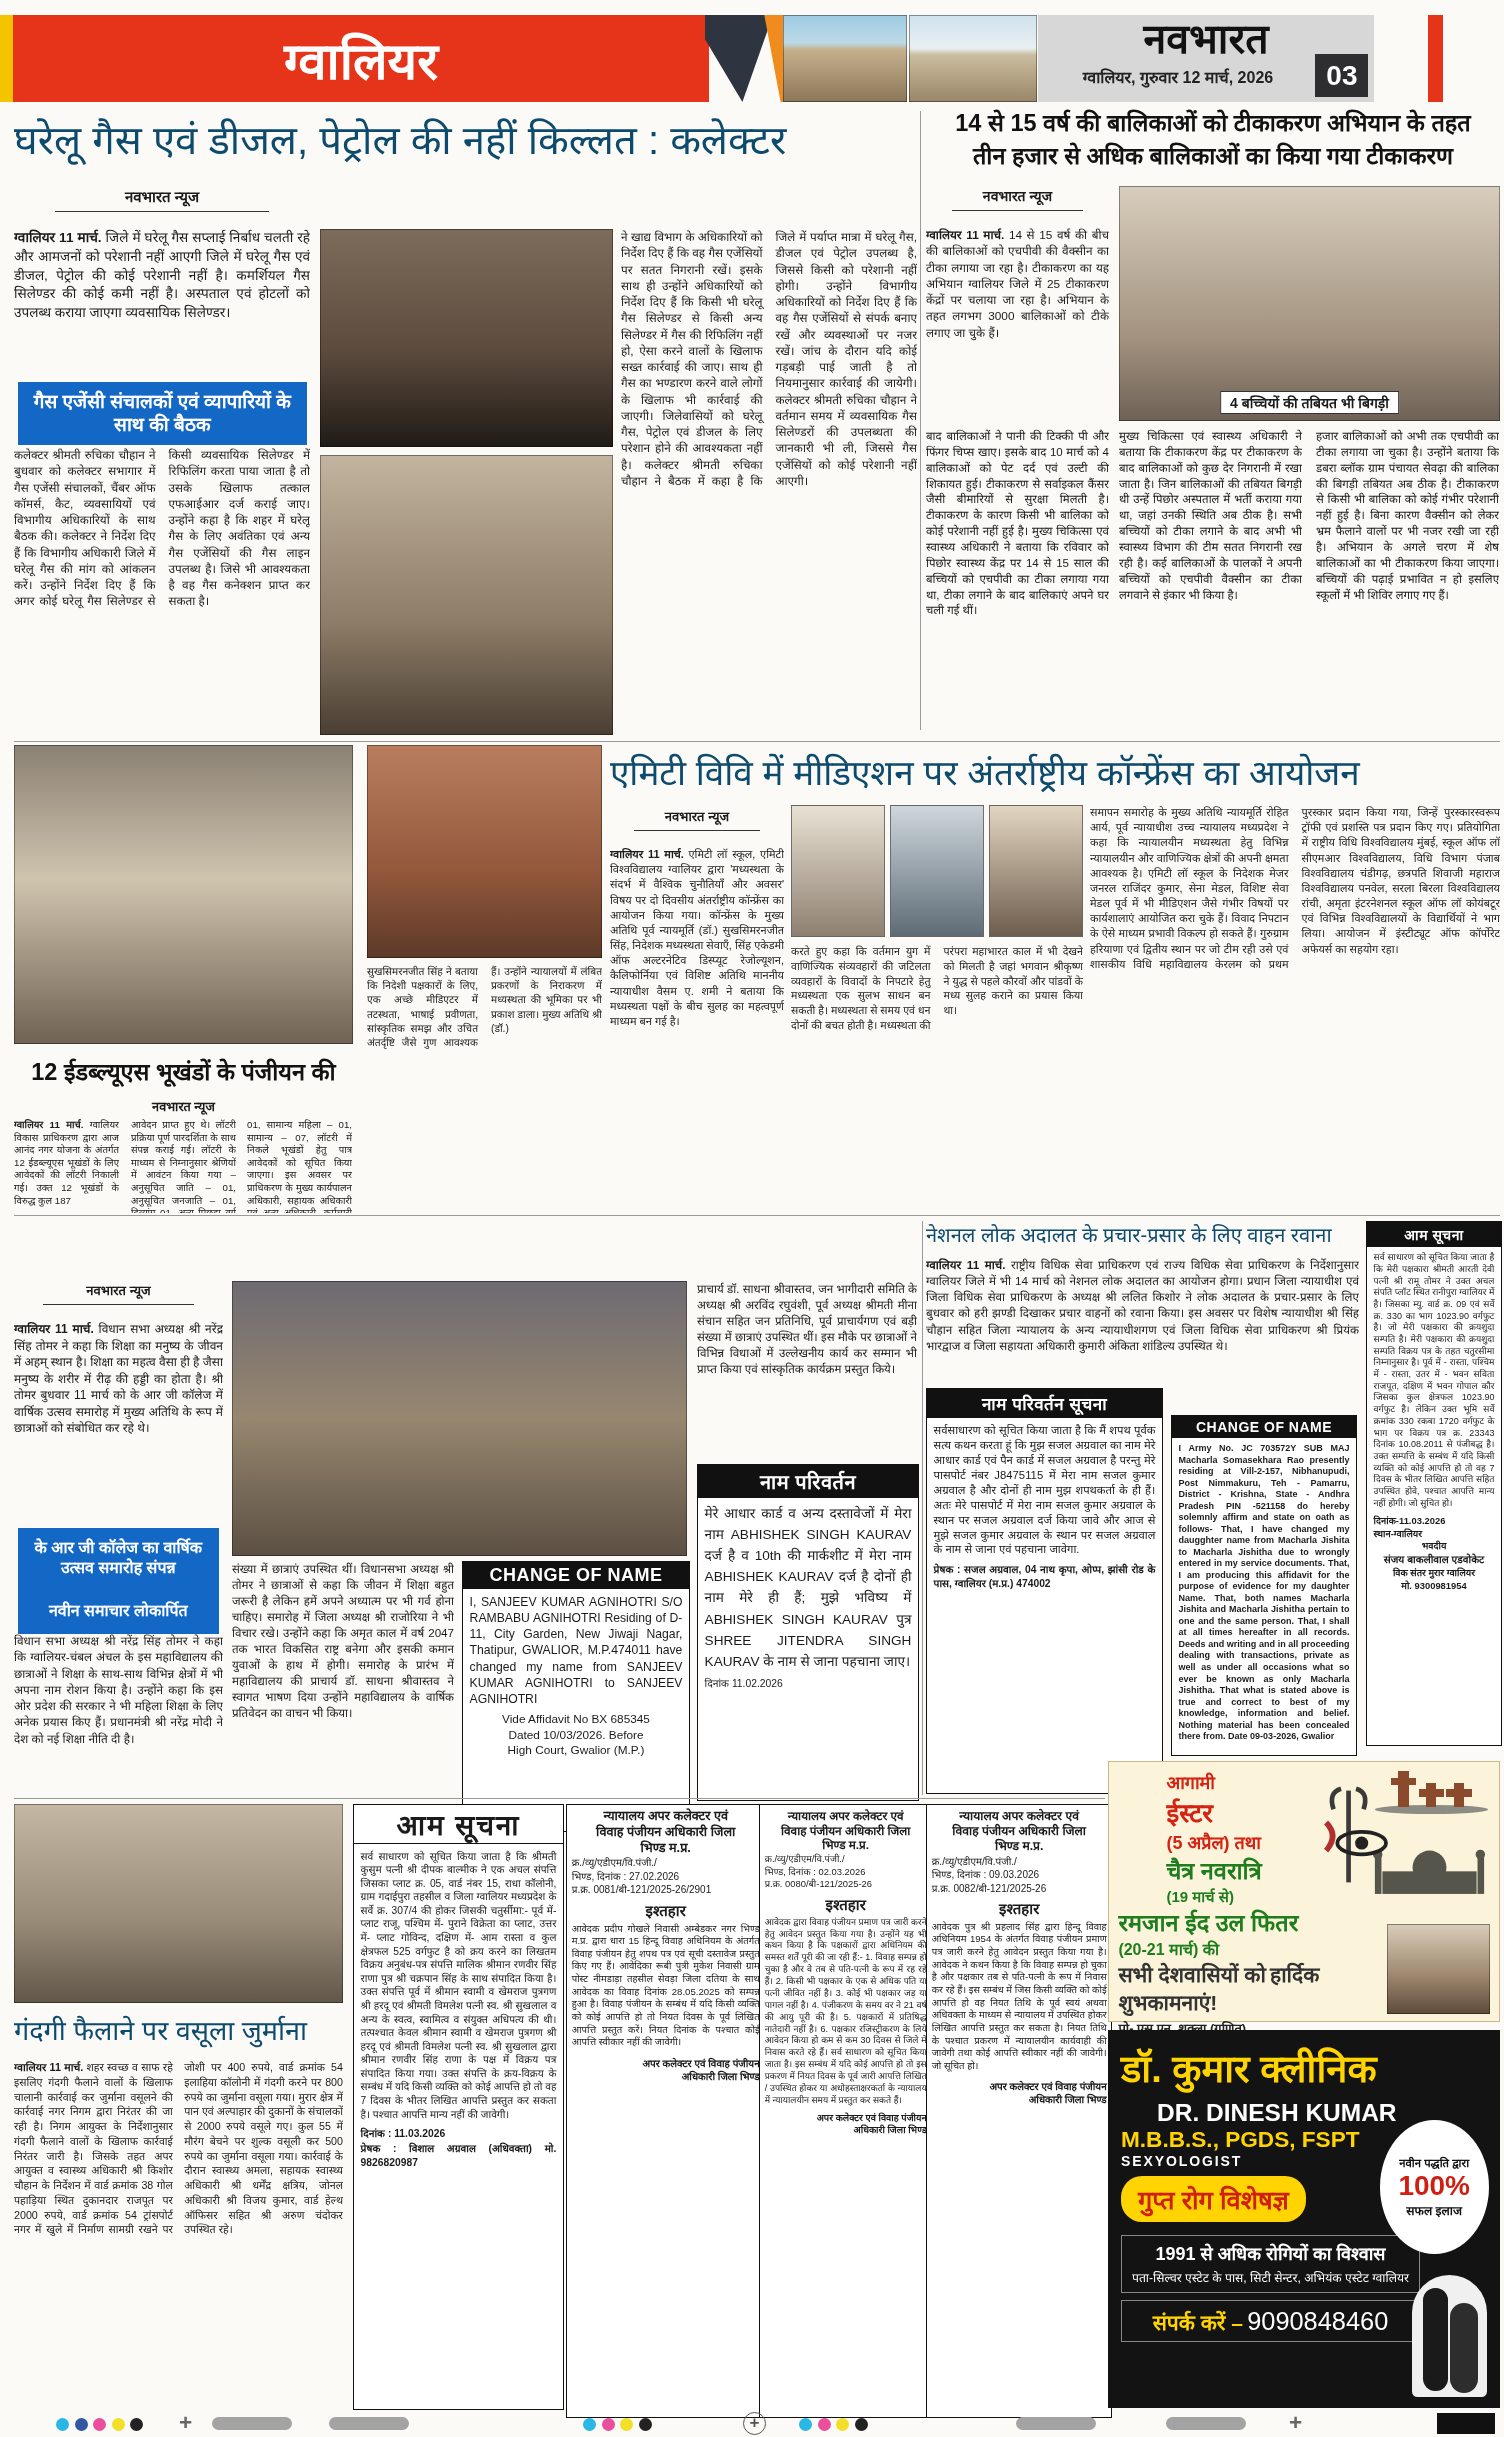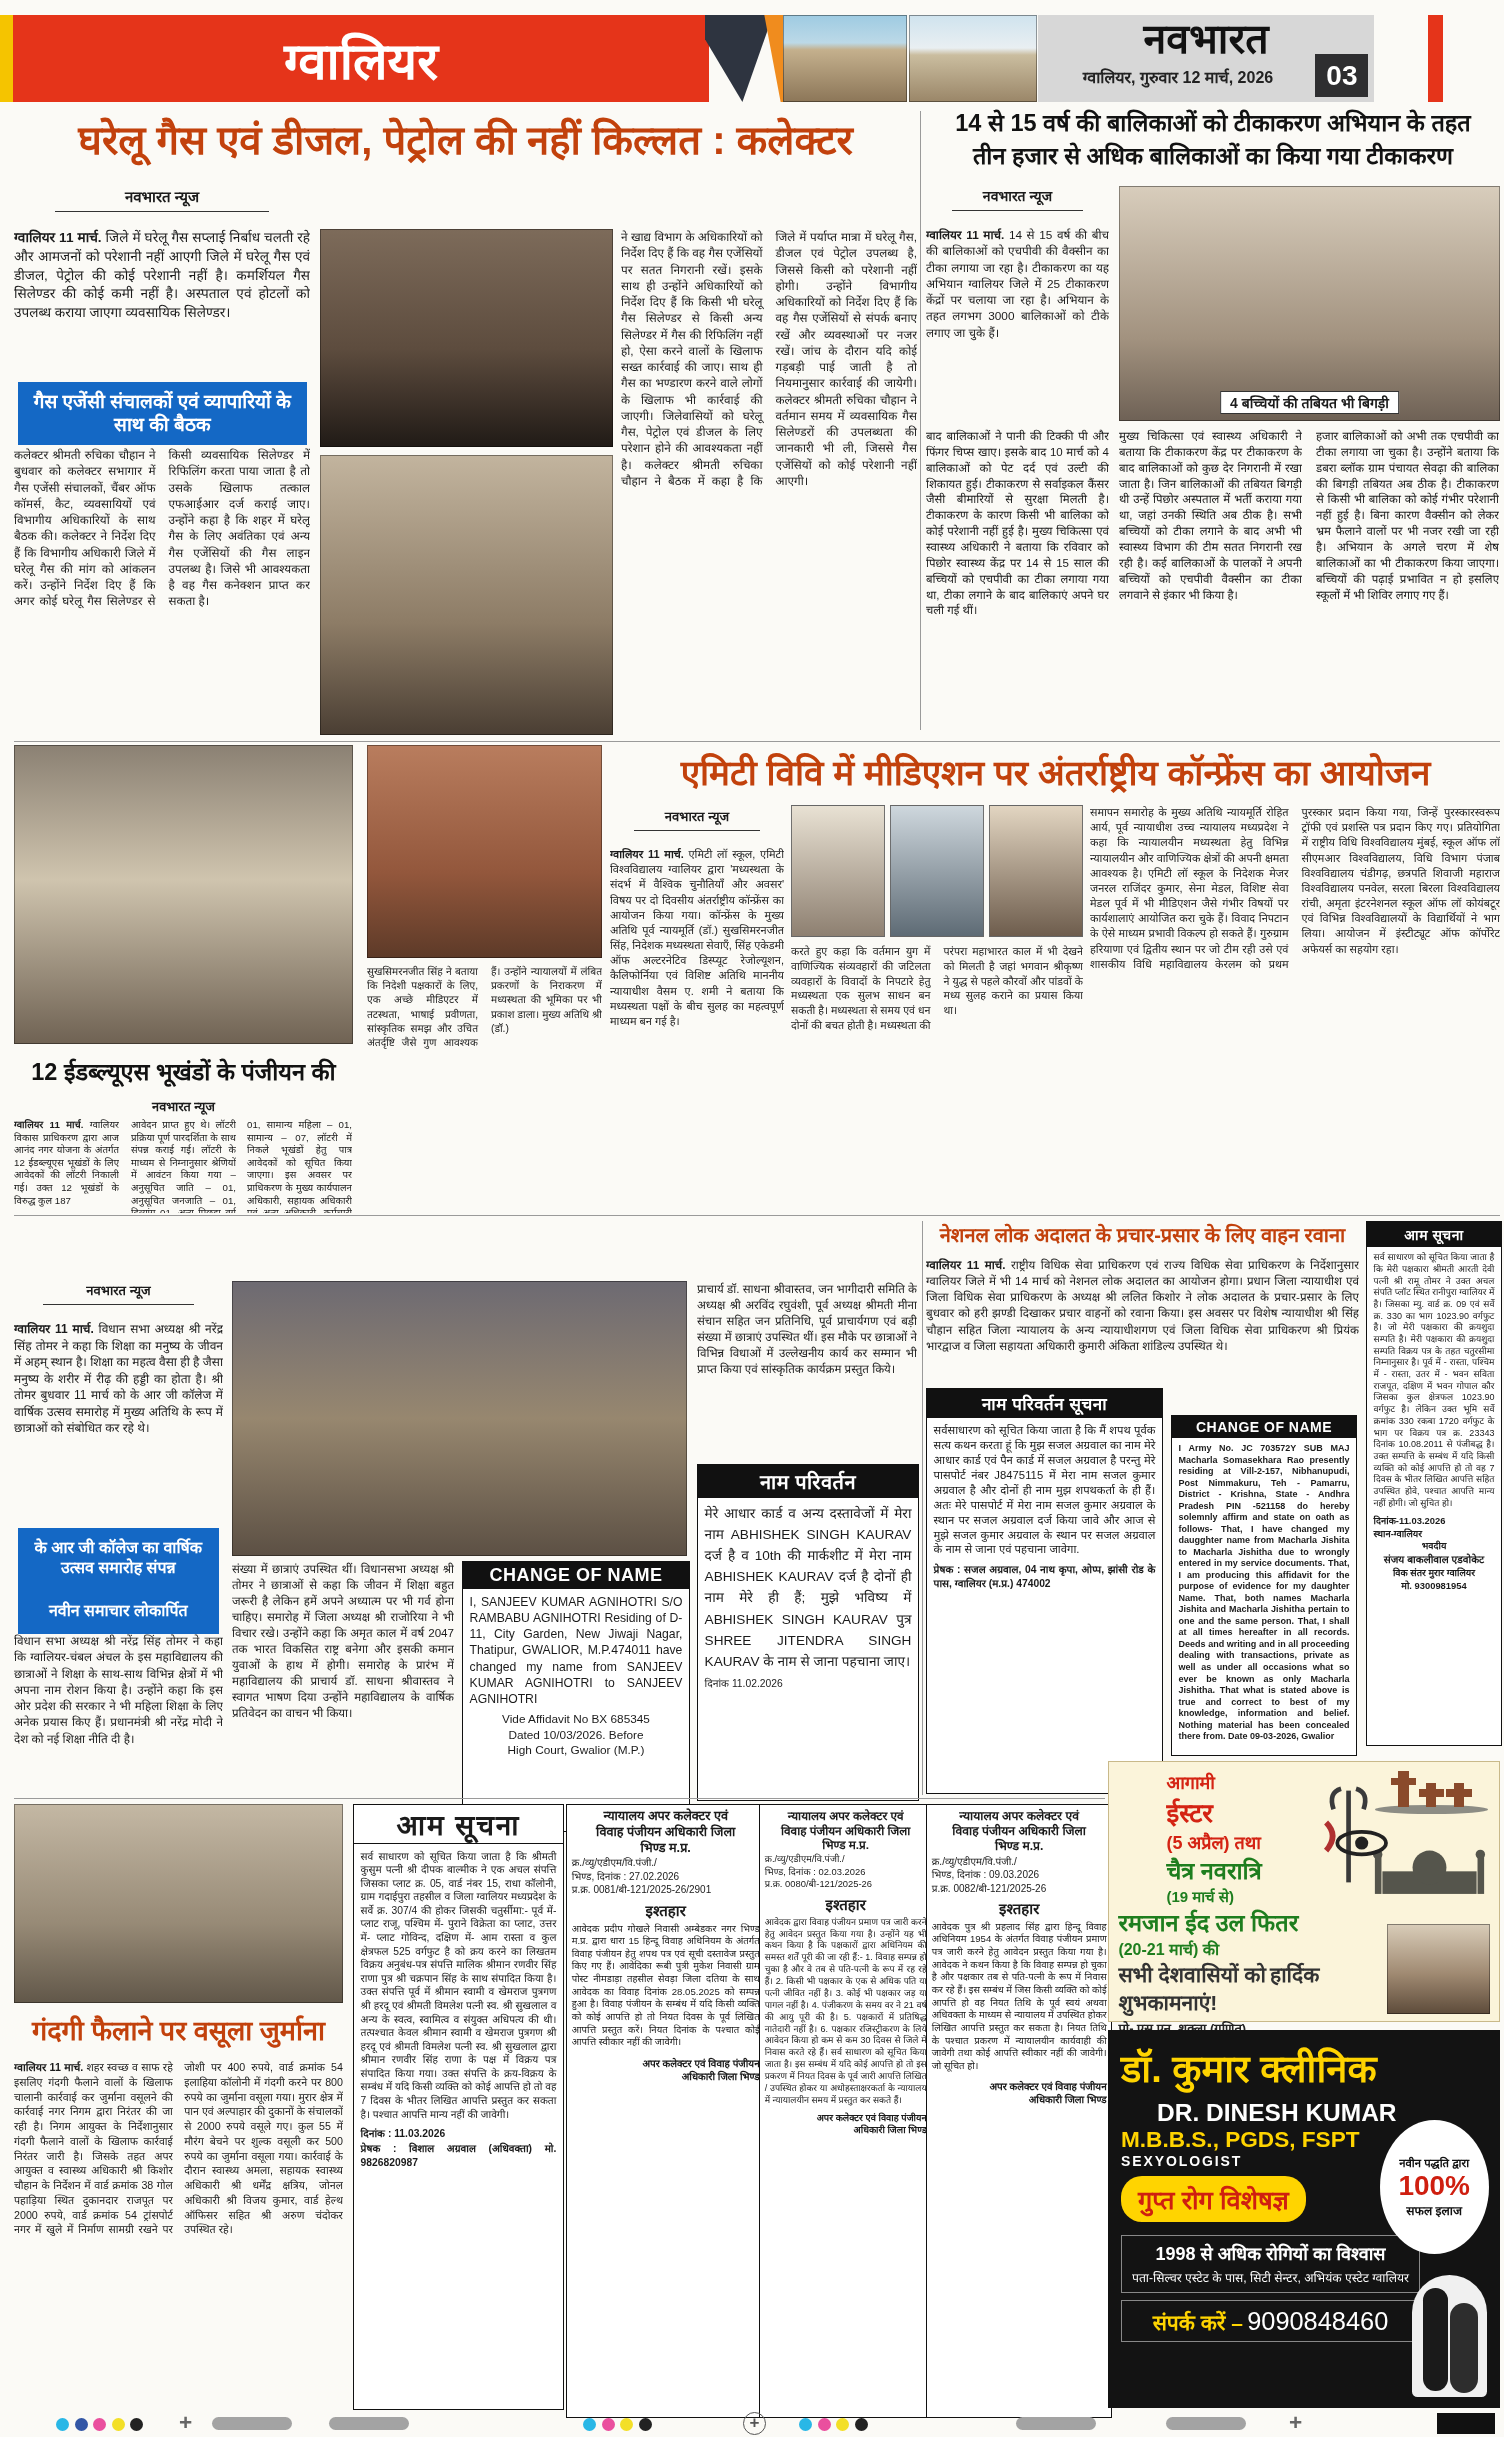--- a/index.html
+++ b/index.html
@@ -6,21 +6,21 @@
   #page{position:relative;width:1505px;height:2438px;background:#fbfaf6;margin:0 auto;overflow:hidden;
         font-family:"Liberation Sans","DejaVu Sans",sans-serif;color:#1b1b1b;}
   .abs{position:absolute;}
   .photo{position:absolute;box-shadow:inset 0 0 0 0.9px rgba(0,0,0,.4);}
   .body{font-size:12.2px;line-height:1.38;text-align:justify;overflow:hidden;}
   .cols2{column-count:2;column-gap:13px;}
   .dl{font-weight:700;}
   .dl::after{content:" ";}
   .byline{font-weight:700;text-align:center;font-size:15px;}
   .brule{border-bottom:1.4px solid #333;width:72%;margin:4.7px auto 0;}
-  .hl{font-weight:700;color:#c2410c;text-align:center;overflow:hidden;white-space:nowrap;}
+  .hl{font-weight:400;color:#0c4a6e;overflow:hidden;white-space:nowrap;}
   .hl2{font-weight:800;color:#121212;text-align:center;overflow:hidden;}
   .bluebox{color:#fff;font-weight:700;text-align:center;display:flex;align-items:center;justify-content:center;padding:3.8px 7.5px;line-height:1.25;}
   .notice{position:absolute;border:1.9px solid #111;background:#fff;overflow:hidden;}
   .nh{background:#111;color:#fff;font-weight:800;text-align:center;padding:2.8px 1.9px;letter-spacing:0.5px;}
   .nbody{text-align:justify;padding:5.6px 6.6px;line-height:1.32;}
   .cap{position:absolute;left:50%;transform:translateX(-50%);bottom:7.5px;background:#fff;border:0.9px solid #333;
        padding:0.9px 9.4px;font-weight:700;font-size:14px;white-space:nowrap;}
   .hrule{position:absolute;border-top:0.9px solid #9a9a9a;}
   .vrule{position:absolute;border-left:0.9px solid #9a9a9a;}
   .courth{font-weight:800;text-align:center;font-size:12.7px;line-height:1.25;}
@@ -321,21 +321,21 @@
     <div style="font-size:24.5px;font-weight:800;margin-top:5.6px;margin-left:36px;">DR. DINESH KUMAR</div>
     <div style="font-size: 22.6px; font-weight: 800; color: rgb(255, 212, 0);">M.B.B.S., PGDS, FSPT</div>
     <div style="font-size:14px;letter-spacing:1.9px;font-weight:700;">SEXYOLOGIST</div>
     <div style="display: inline-block; margin-top: 7.5px; padding: 5.6px 17px; border-radius: 21px; font-size: 25.4px; font-weight: 900; color: rgb(207, 31, 16); background-color: rgb(255, 212, 0);">गुप्त रोग विशेषज्ञ</div>
     <div class="abs" style="right:11.3px;top:90px;width:109px;height:134px;background:#fff;border-radius:50%;display:flex;flex-direction:column;align-items:center;justify-content:center;color:#111;text-align:center;">
       <div style="font-size:11.3px;font-weight:700;">नवीन पद्धति द्वारा</div>
       <div style="font-size:28px;font-weight:900;color:#cf1f10;">100%</div>
       <div style="font-size:12.2px;font-weight:800;">सफल इलाज</div>
     </div>
     <div style="border:0.9px solid #888;margin-top:13px;padding:5.6px 7.5px;width:282px;">
-      <div style="font-size:18px;font-weight:800;text-align:center;">1998 से अधिक रोगियों का विश्वास</div>
+      <div style="font-size:18px;font-weight:800;text-align:center;">1991 से अधिक रोगियों का विश्वास</div>
       <div style="font-size:12.2px;text-align:center;margin-top:3.8px;">पता-सिल्वर एस्टेट के पास, सिटी सेन्टर, अभियंक एस्टेट ग्वालियर</div>
     </div>
     <div style="border:0.9px solid #888;margin-top:7.5px;padding:5.6px 7.5px;width:282px;text-align:center;">
       <span style="font-size: 21px; font-weight: 900; color: rgb(255, 212, 0);">संपर्क करें –</span>
       <span style="font-size:25.4px;font-weight:400;">9090848460</span>
     </div>
     <div class="abs" style="right:13px;bottom:11.3px;width:75px;height:122px;background:#f0f0f0;border-radius:38px 38px 5.6px 5.6px;overflow:hidden;">
       <div style="position:absolute;left:11.3px;top:13px;width:24.5px;height:103px;background:#1a1a1a;border-radius:12.2px;"></div>
       <div style="position:absolute;right:9.4px;top:28px;width:28px;height:90px;background:#2d2d2d;border-radius:14px;"></div>
     </div>

